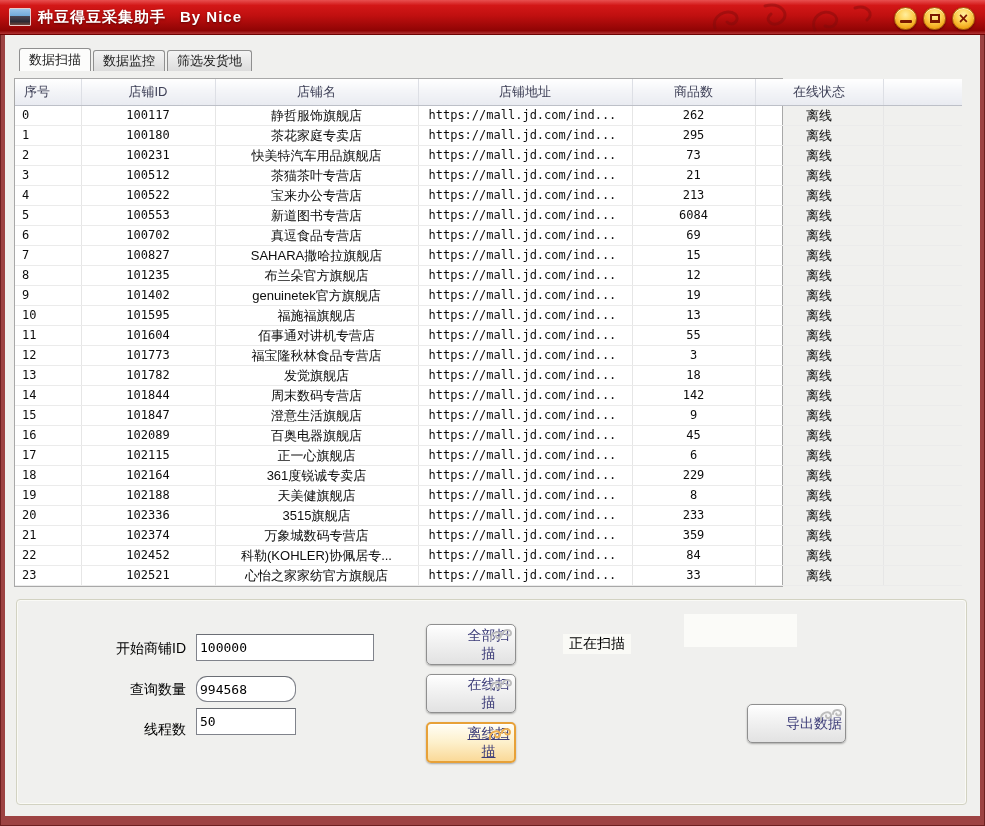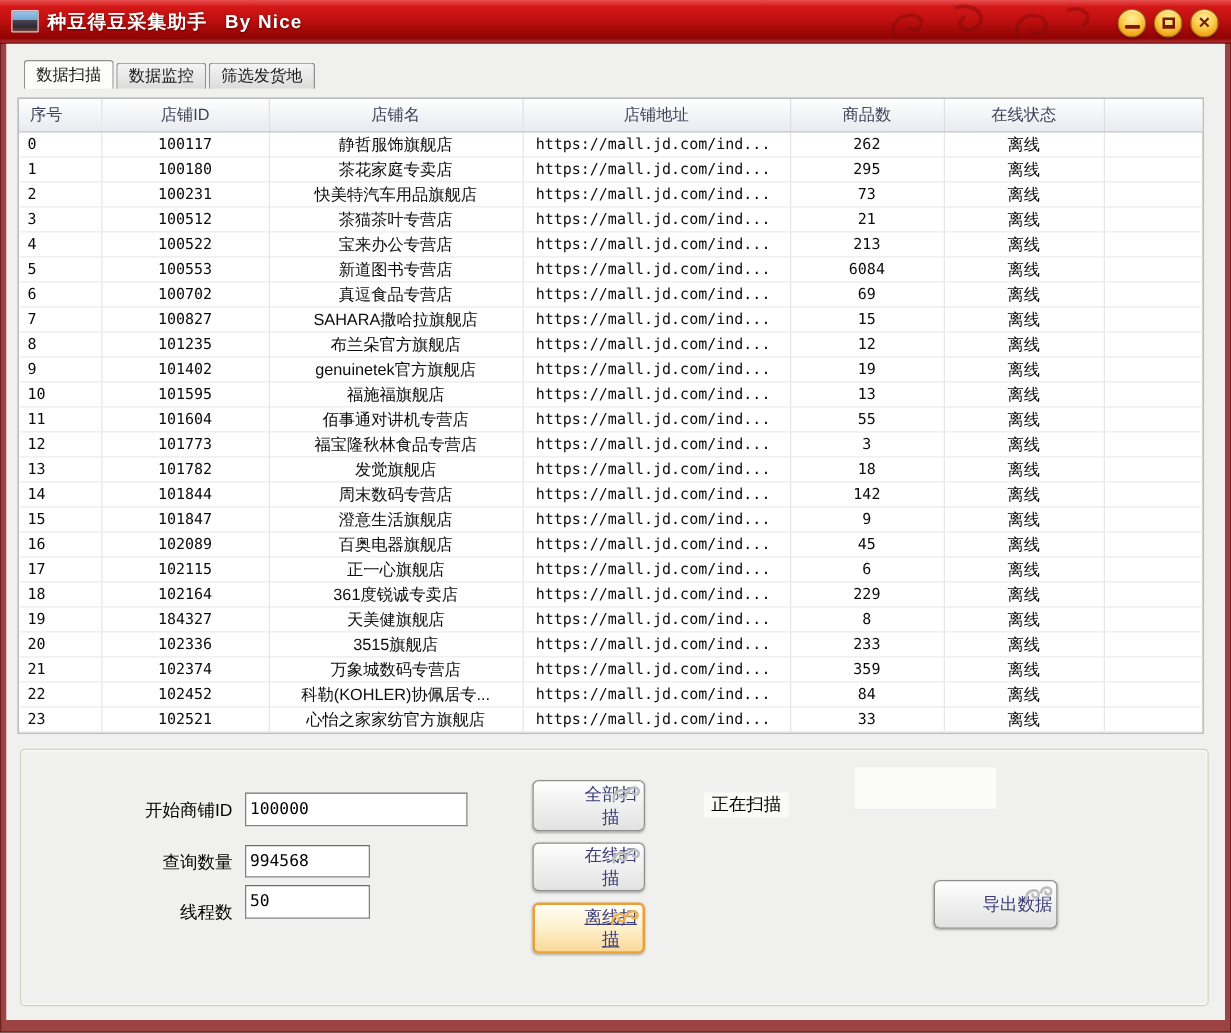--- a/index.html
+++ b/index.html
@@ -52,21 +52,21 @@
     background:linear-gradient(180deg,#f4f4f4,#dcdcdc);
     border:1px solid #8f8f8f; border-bottom:none; border-radius:3px 3px 0 0;
     margin-right:2px; cursor:pointer; white-space:nowrap;
   }
   .tab.active{
     height:23px; line-height:22px; background:#fcfcfb; position:relative; z-index:2;
   }
 
   
   .grid-wrap{
-    position:absolute; left:14px; top:78px; width:949px; height:509px;
+    position:absolute; left:14px; top:78px; width:769px; height:509px;
     background:#ffffff; border:1px solid #a8a8a8;
   }
   table.grid{ border-collapse:collapse; table-layout:fixed; width:947px; }
   .grid th{
     height:26px; font-weight:normal; font-size:13px; color:#3d3f56;
     background:linear-gradient(180deg,#ffffff 0%,#f4f5f8 45%,#e9ebf1 100%);
     border-bottom:1px solid #bdc0c8; border-right:1px solid #dddfe5;
     text-align:center; overflow:hidden; white-space:nowrap;
   }
   .grid th.c0{ text-align:left; padding-left:9px; }
@@ -343,21 +343,21 @@
             <td class="c0">18</td>
             <td class="c1">102164</td>
             <td class="c2">361度锐诚专卖店</td>
             <td class="c3">https://mall.jd.com/ind...</td>
             <td class="c4">229</td>
             <td class="c5">离线</td>
             <td class="c6"></td>
           </tr>
           <tr>
             <td class="c0">19</td>
-            <td class="c1">184327</td>
+            <td class="c1">102188</td>
             <td class="c2">天美健旗舰店</td>
             <td class="c3">https://mall.jd.com/ind...</td>
             <td class="c4">8</td>
             <td class="c5">离线</td>
             <td class="c6"></td>
           </tr>
           <tr>
             <td class="c0">20</td>
             <td class="c1">102336</td>
             <td class="c2">3515旗舰店</td>
@@ -399,21 +399,21 @@
         </tbody>
     </table>
   </div>
 
   <div class="groupbox"></div>
 
   <div class="flabel" style="left:56px; top:640px;">开始商铺ID</div>
   <input class="field" style="left: 196px; top: 634px; width: 178px; height: 27px;" value="100000">
 
   <div class="flabel" style="left:56px; top:681px;">查询数量</div>
-  <input class="field" style="left: 196px; top: 676px; width: 100px; height: 26px;" value="994568">
+  <input class="field" style="left: 196px; top: 676px; width: 100px; height: 26px; border-radius: 11px;" value="994568">
 
   <div class="flabel" style="left:56px; top:721px;">线程数</div>
   <input class="field" style="left: 196px; top: 708px; width: 100px; height: 27px;" value="50">
 
   <button class="btn" style="left:426px; top:624px; width:90px; height:41px;">
     <span>全部扫描</span>
     <svg class="swirl" width="26" height="18" viewBox="0 0 26 18">
       <g fill="none" stroke="#bdbdbd" stroke-width="2" stroke-linecap="round">
         <path d="M3 14 C2 6, 12 4, 13 9 C13.5 13, 7.5 13, 8 9.5"></path>
         <path d="M15 8 C15 3, 23 2.5, 23 7 C23 10.5, 17.8 10.2, 18.3 7.4"></path>

